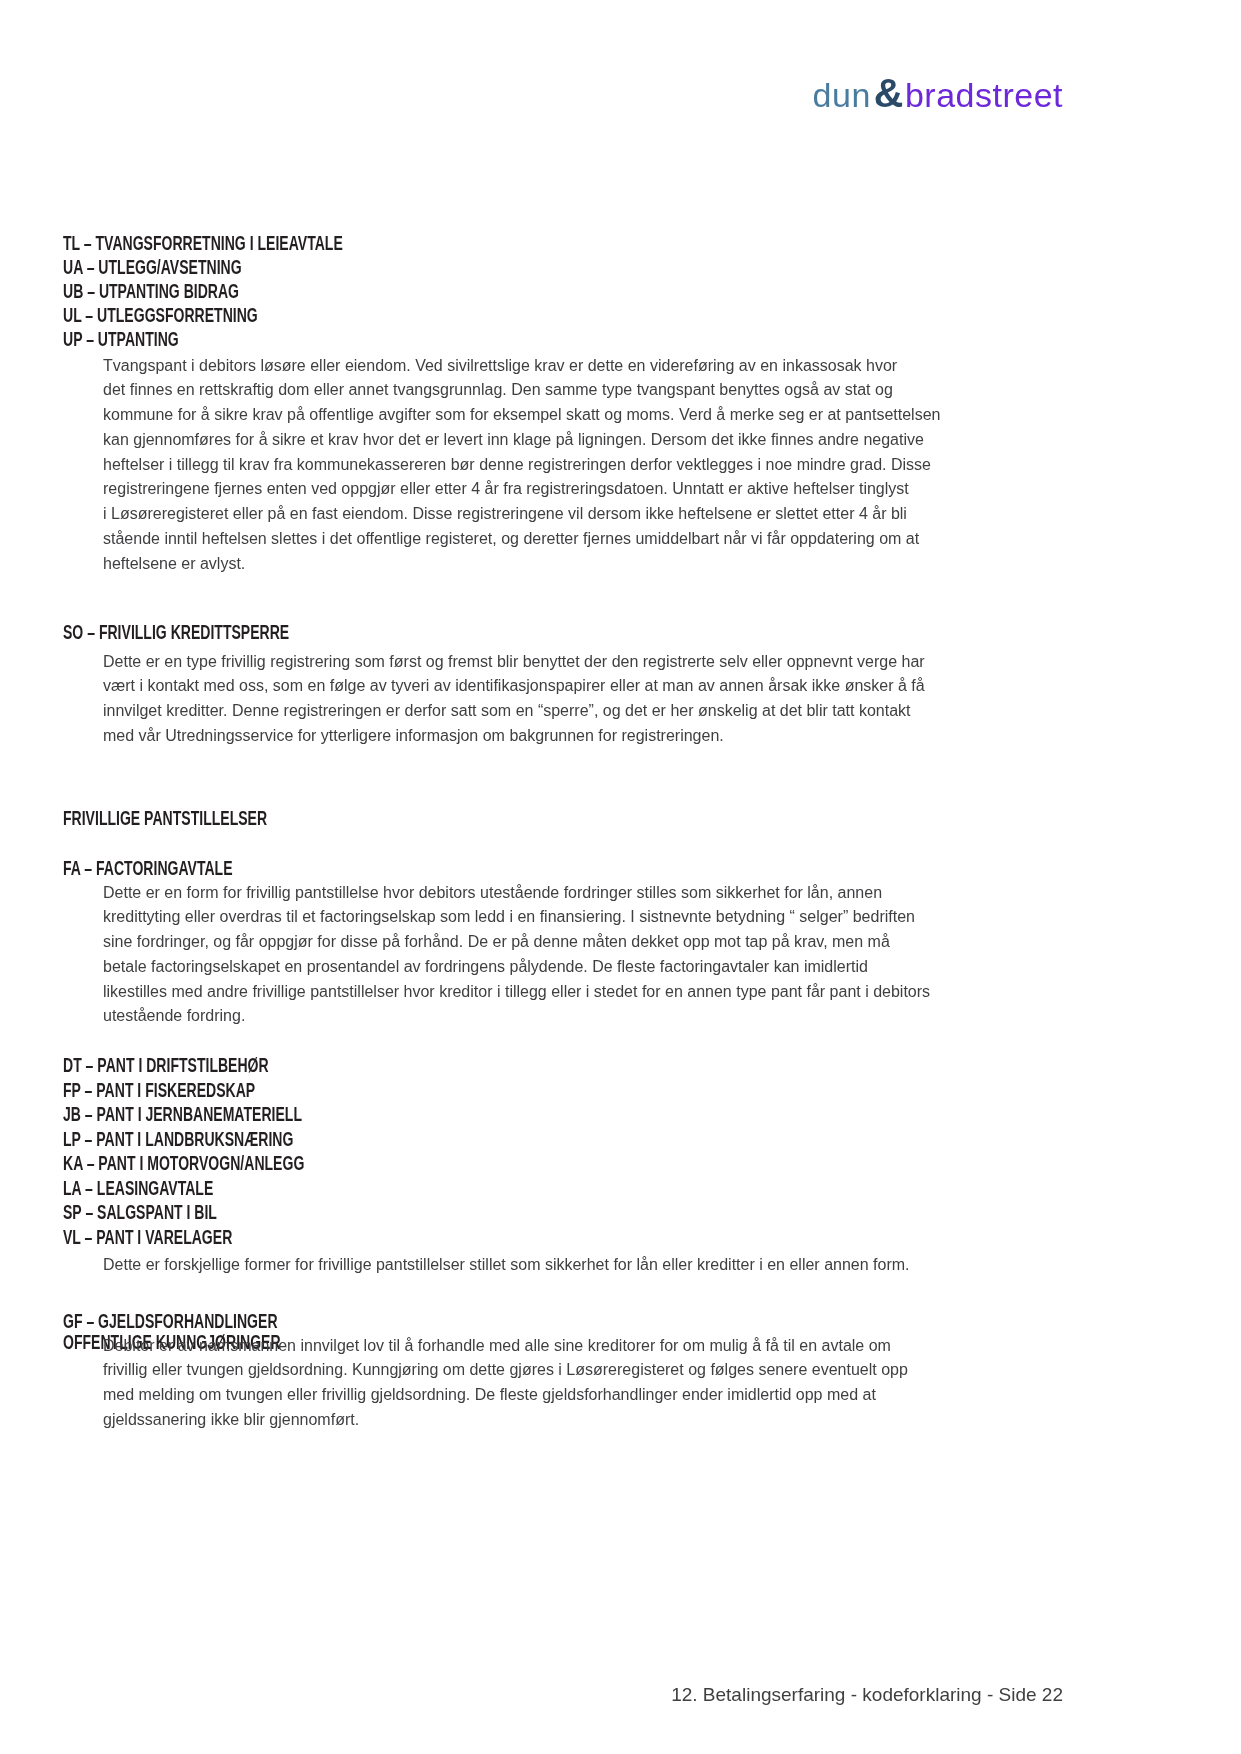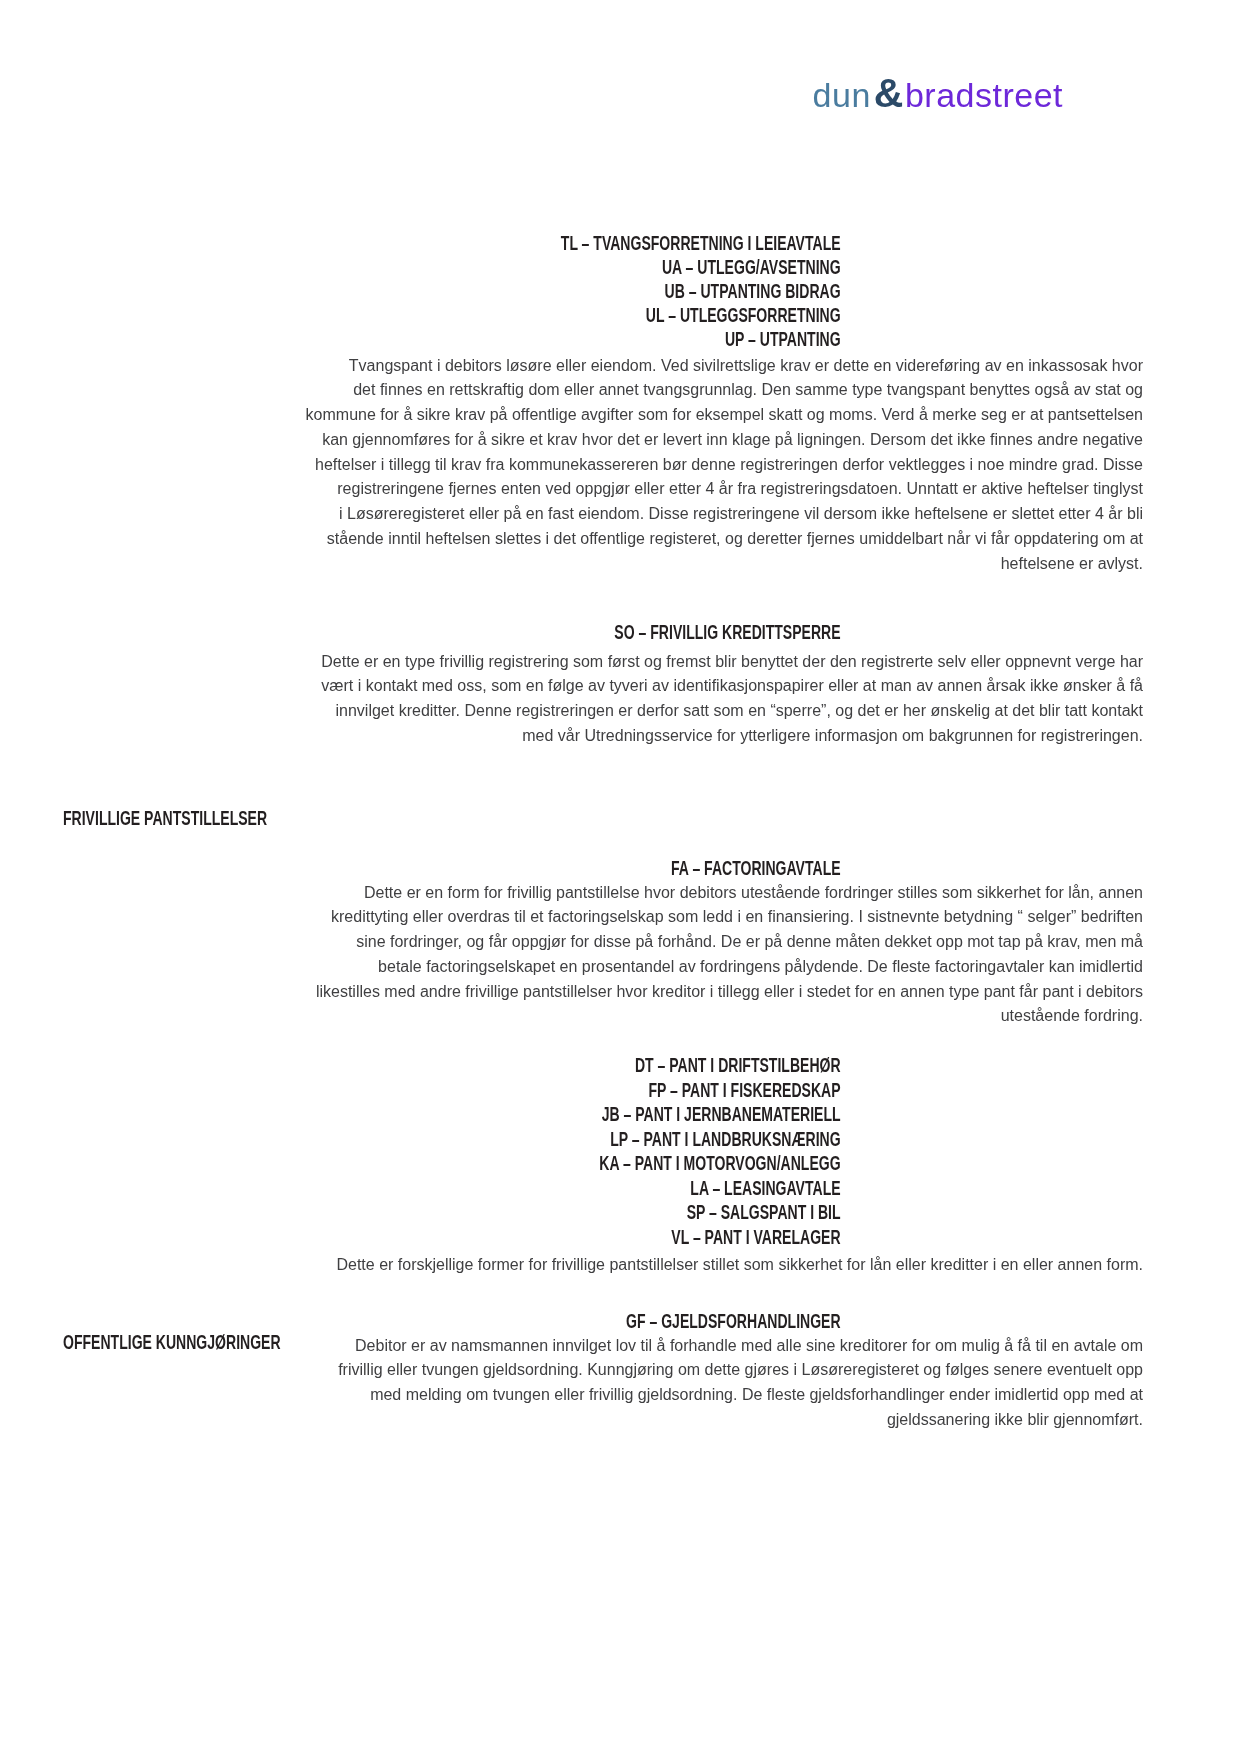--- a/index.html
+++ b/index.html
@@ -5,21 +5,20 @@
   html,body{margin:0;padding:0;background:#e8e8e8;}
   .page{
     position:relative;
     width:1241px;
     height:1754px;
     margin:0 auto;
     background:#ffffff;
     font-family:"Liberation Sans", sans-serif;
     color:#3f3f41;
     overflow:hidden;
-    text-align:right;
   }
   .abs{position:absolute;}
   
   .logo{
     top:70px;
     right:178px;
     display:flex;
     align-items:baseline;
     white-space:nowrap;
     letter-spacing:0.5px;
@@ -38,20 +37,21 @@
     white-space:nowrap;
   }
   .codes-b .code-line{line-height:24.5px;}
   
   .para{
     font-size:16px;
     line-height:24.8px;
     color:#3f3f41;
     white-space:pre-line;
     width:1080px;
+    margin-left:40px;
   }
   .mt2{margin-top:2.5px;}
   .mt3{margin-top:3.5px;}
   .mt5{margin-top:5.5px;}
   .mt0{margin-top:0.5px;}
   .left-col{left:63px;}
   .footer{
     top:1683px;
     right:178px;
     font-size:19px;
@@ -127,14 +127,15 @@
   <div class="abs left-col hline" style="top:1330px">OFFENTLIGE KUNNGJØRINGER</div>
 
   <div class="abs left-col" style="top:1309px">
     <div class="hline">GF – GJELDSFORHANDLINGER</div>
     <div class="para mt0">Debitor er av namsmannen innvilget lov til å forhandle med alle sine kreditorer for om mulig å få til en avtale om
 frivillig eller tvungen gjeldsordning. Kunngjøring om dette gjøres i Løsøreregisteret og følges senere eventuelt opp
 med melding om tvungen eller frivillig gjeldsordning. De fleste gjeldsforhandlinger ender imidlertid opp med at
 gjeldssanering ikke blir gjennomført.</div>
   </div>
 
+  <div class="abs footer">12. Betalingserfaring - kodeforklaring - Side 22</div>
 
 </div>
 
 </body></html>

